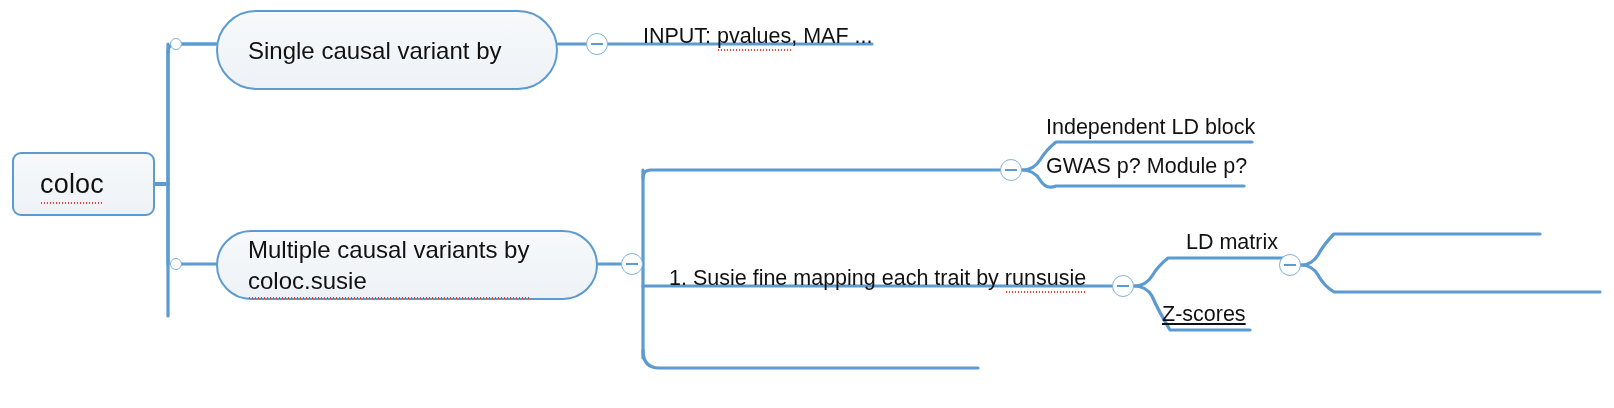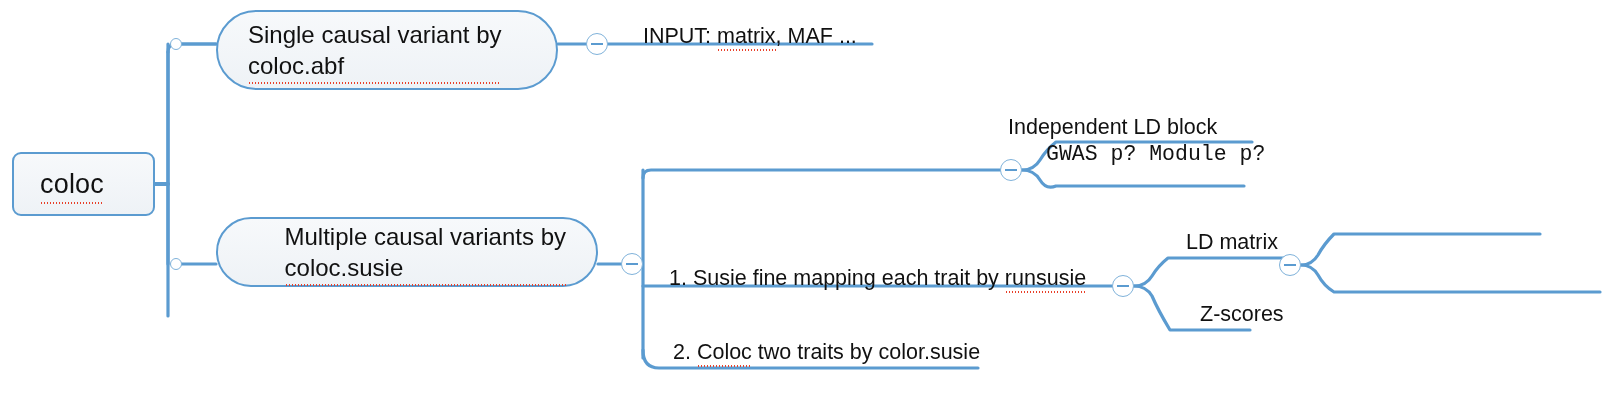--- a/index.html
+++ b/index.html
@@ -167,52 +167,48 @@
   <div class="dot" style="left:176px; top:44px;"></div>
   <div class="dot" style="left:176px; top:264px;"></div>
 
   <div class="node node-root" style="left:12px; top:152px; width:143px; height:64px;">
     <span class="sp">coloc</span>
   </div>
 
   <div class="node node-pill" style="left:216px; top:10px; width:342px; height:80px;">
     <div>
       <span class="label">Single causal variant by</span>
-      <span class="label sp">coloc.abf</span>
     </div>
   </div>
   <div class="knob" style="left:597px; top:44px;"></div>
 
-  <div class="node node-pill" style="left:216px; top:217px; width:382px; height:70px;justify-content:flex-end;">
+  <div class="node node-pill" style="left:216px; top:230px; width:382px; height:70px;">
     <div>
       <span class="label">Multiple causal variants by</span>
       <span class="label sp">coloc.susie</span>
     </div>
   </div>
   <div class="knob" style="left:632px; top:264px;"></div>
 
   <div class="leaf" style="left:643px; top:26px;">
-    <span>INPUT: </span><span class="sp">matrix</span><span>, MAF ...</span>
+    <span>INPUT: </span><span class="sp">pvalues</span><span>, MAF ...</span>
   </div>
 
   <div class="knob" style="left:1011px; top:170px;"></div>
 
-  <div class="leaf" style="left:1008px; top:117px;">Independent LD block</div>
-
-  <div class="leaf" style="left:1046px; top:144px;font-family:Liberation Mono, monospace;">GWAS p? Module p?</div>
+  <div class="leaf" style="left:1046px; top:117px;">Independent LD block</div>
+
+  <div class="leaf" style="left:1046px; top:156px;">GWAS p? Module p?</div>
 
   <div class="leaf" style="left:669px; top:268px;">
     <span>1. Susie fine mapping each trait by </span><span class="sp">runsusie</span>
   </div>
   <div class="knob" style="left:1123px; top:286px;"></div>
 
   <div class="leaf" style="left:1186px; top:232px;">LD matrix</div>
   <div class="knob" style="left:1290px; top:265px;"></div>
 
-  <div class="leaf" style="left:1200px; top:304px;">Z-scores</div>
-
-
-
-  <div class="leaf" style="left:673px; top:342px;">
-    <span>2. </span><span class="sp">Coloc</span><span> two traits by color.susie</span>
-  </div>
+  <div class="leaf" style="left:1162px; top:304px;text-decoration:underline;">Z-scores</div>
+
+
+
 
 </div>
 
 </body></html>

